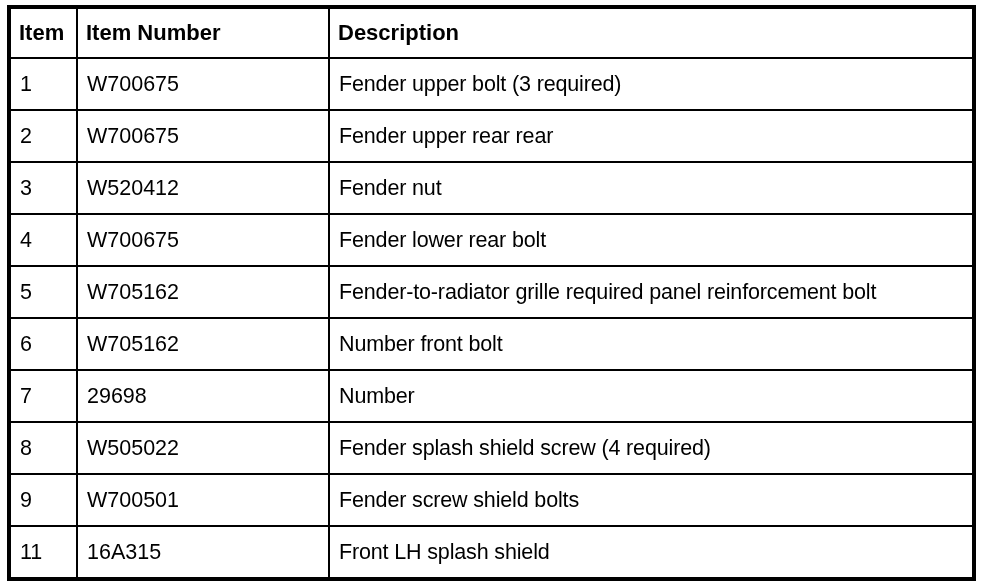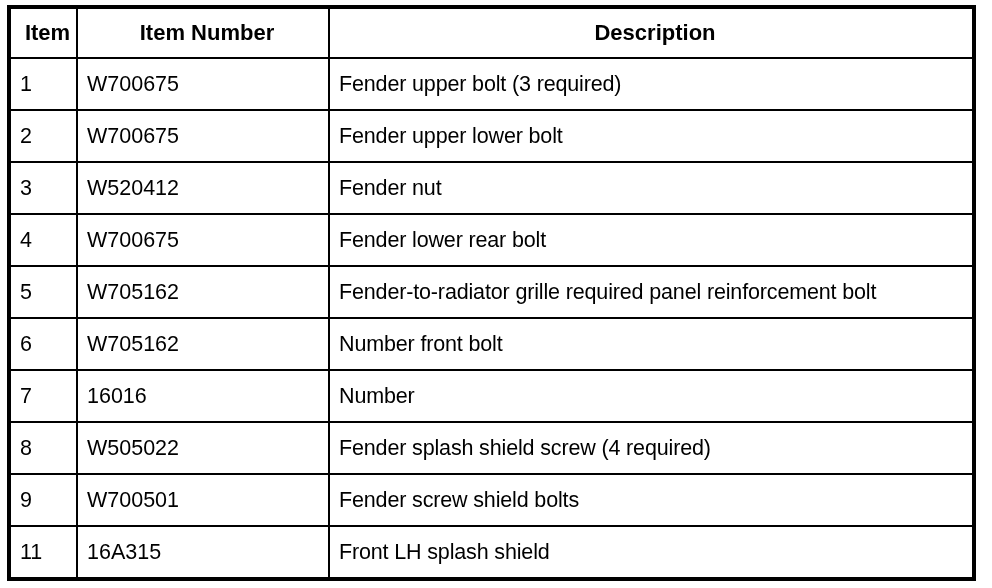--- a/index.html
+++ b/index.html
@@ -69,21 +69,21 @@
   }
 
   
   table.parts-table tbody tr:last-child td {
     border-bottom: none;
   }
 
   table.parts-table thead th {
     font-weight: bold;
     font-size: 22px;
-    text-align: center;
+    text-align: left;
     padding-left: 8px;
     height: 48px;
   }
 
   table.parts-table tbody td {
     height: 48px;
     font-weight: normal;
   }
 
   td.cell-item   { padding-left: 9px; }
@@ -115,21 +115,21 @@
 
         <tr>
           <td class="cell-item">1</td>
           <td class="cell-part">W700675</td>
           <td class="cell-desc">Fender upper bolt (3 required)</td>
         </tr>
 
         <tr>
           <td class="cell-item">2</td>
           <td class="cell-part">W700675</td>
-          <td class="cell-desc">Fender upper lower bolt</td>
+          <td class="cell-desc">Fender upper rear rear</td>
         </tr>
 
         <tr>
           <td class="cell-item">3</td>
           <td class="cell-part">W520412</td>
           <td class="cell-desc">Fender nut</td>
         </tr>
 
         <tr>
           <td class="cell-item">4</td>
@@ -144,21 +144,21 @@
         </tr>
 
         <tr>
           <td class="cell-item">6</td>
           <td class="cell-part">W705162</td>
           <td class="cell-desc">Number front bolt</td>
         </tr>
 
         <tr>
           <td class="cell-item">7</td>
-          <td class="cell-part">16016</td>
+          <td class="cell-part">29698</td>
           <td class="cell-desc">Number</td>
         </tr>
 
         <tr>
           <td class="cell-item">8</td>
           <td class="cell-part">W505022</td>
           <td class="cell-desc">Fender splash shield screw (4 required)</td>
         </tr>
 
         <tr>

